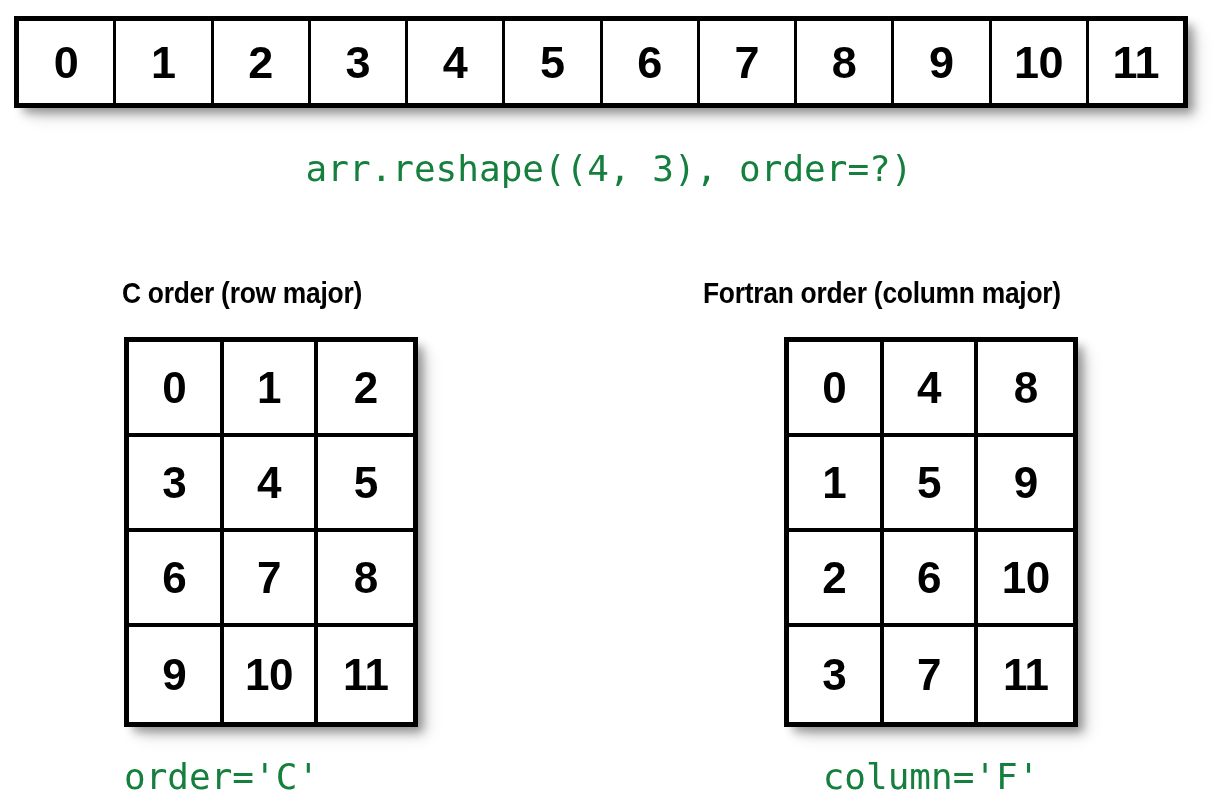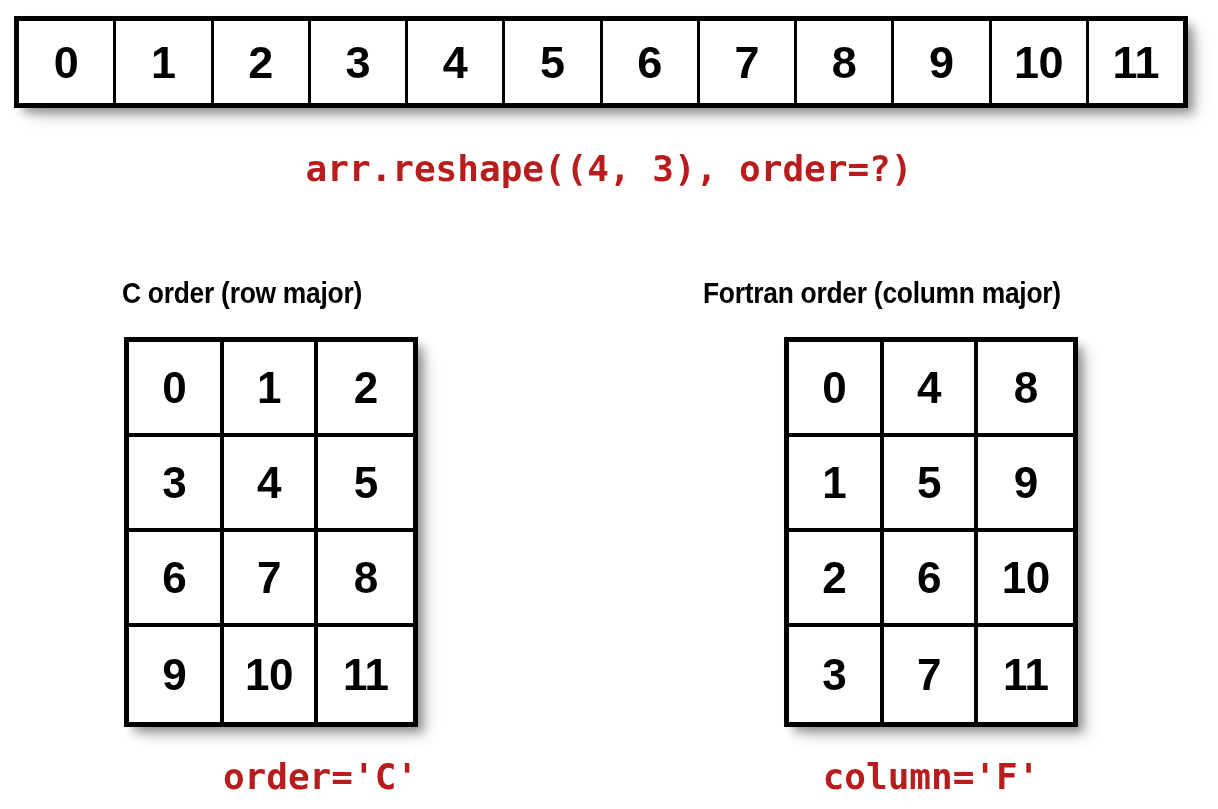--- a/index.html
+++ b/index.html
@@ -52,22 +52,21 @@
     border-right: none;
   }
 
   
   .mono-caption {
     position: absolute;
     font-family: "DejaVu Sans Mono", "Liberation Mono", monospace;
     font-size: 36px;
     letter-spacing: 0px;
     white-space: pre;
-    color: #b91c1c;
-    font-weight: bold;
+    color: #15803d;
   }
   #reshape-caption {
     left: 0;
     top: 148px;
     width: 1218px;
     text-align: center;
   }
 
   
   .panel-heading {
@@ -105,21 +104,21 @@
     line-height: 1;
     letter-spacing: -0.5px;
   }
   .matrix .cell.last-col { border-right: none; }
   .matrix .cell.last-row { border-bottom: none; }
 
   #matrix-c { left: 124px; top: 337px; }
   #matrix-f { left: 784px; top: 337px; }
 
   
-  #caption-c { left: 124px; top: 756px; width: 294px; text-align: right; }
+  #caption-c { left: 124px; top: 756px; width: 294px; text-align: left; }
   #caption-f { left: 784px; top: 756px; width: 294px; text-align: center; }
 </style>
 </head>
 <body>
 
 <div class="boxwrap" id="flat-strip">
   <div class="cell">0</div>
   <div class="cell">1</div>
   <div class="cell">2</div>
   <div class="cell">3</div>

